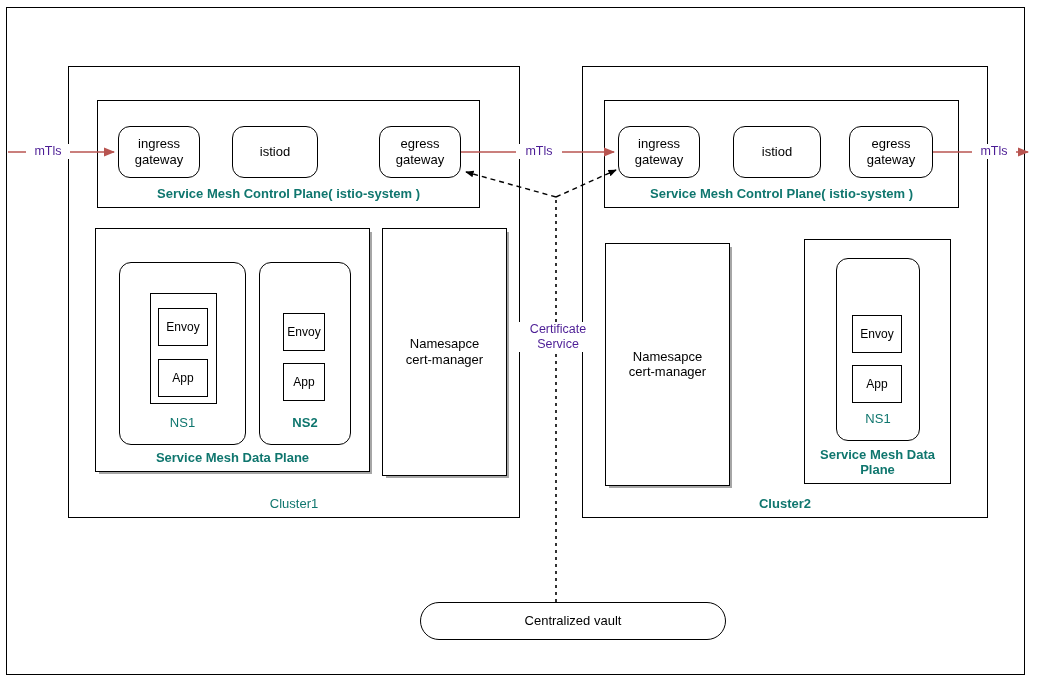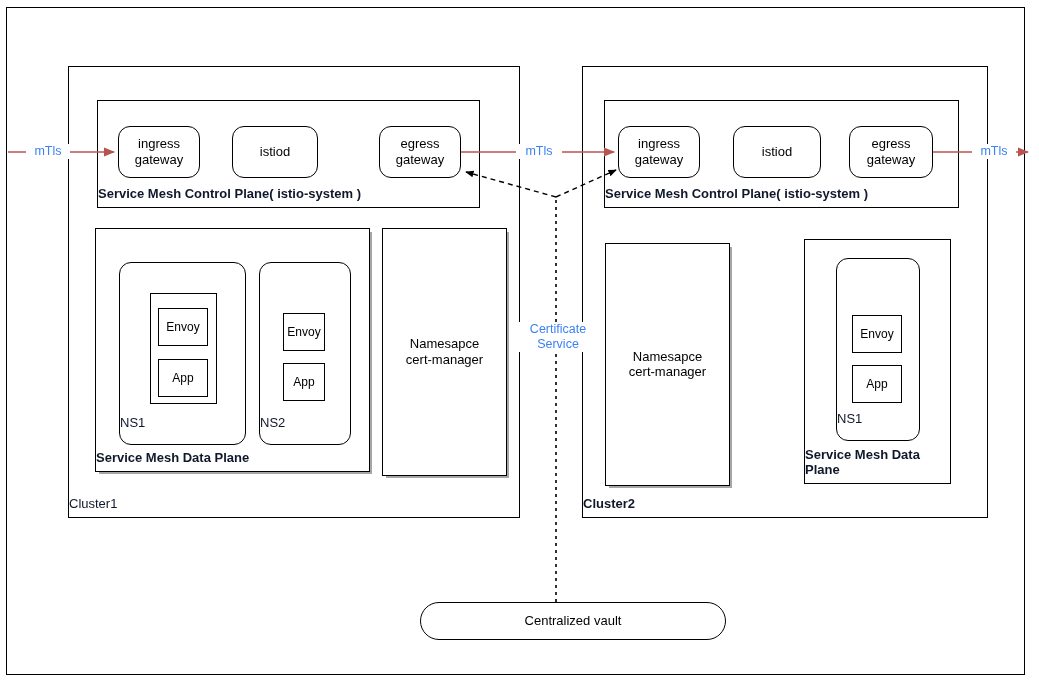--- a/index.html
+++ b/index.html
@@ -52,37 +52,37 @@
     text-align: center;
     font-size: 13px;
     line-height: 1.22;
     color: #000000;
     white-space: pre-line;
   }
   .bottom-text {
     position: absolute;
     left: 0;
     right: 0;
-    text-align: left;
+    text-align: center;
     font-size: 13px;
-    color: #0f172a;
+    color: #0f766e;
   }
   svg.overlay {
     position: absolute;
     left: 0;
     top: 0;
     width: 1039px;
     height: 684px;
     overflow: visible;
     pointer-events: none;
   }
   .edge-label {
     position: absolute;
     font-size: 12.5px;
-    color: #3b82f6;
+    color: #4c1d95;
     background: #ffffff;
     padding: 0 2px;
     text-align: center;
     line-height: 1.2;
     white-space: pre-line;
   }
 </style>
 </head>
 <body>
 
@@ -115,21 +115,21 @@
     <div class="bottom-text" style="bottom:14px;">NS1</div>
   </div>
   <div class="rect" style="left:150px; top:293px; width:67px; height:111px;"></div>
   <div class="rect" style="left:158px; top:308px; width:50px; height:38px;">
     <div class="center-text" style="font-size:12px;">Envoy</div>
   </div>
   <div class="rect" style="left:158px; top:359px; width:50px; height:38px;">
     <div class="center-text" style="font-size:12px;">App</div>
   </div>
 
-  <div class="rect rounded" style="left:259px; top:262px; width:92px; height:183px;">
+  <div class="rect rounded" style="left:259px; top:262px; width:92px; height:183px;font-weight:bold;">
     <div class="bottom-text" style="bottom:14px;">NS2</div>
   </div>
   <div class="rect" style="left:283px; top:313px; width:42px; height:38px;">
     <div class="center-text" style="font-size:12px;">Envoy</div>
   </div>
   <div class="rect" style="left:283px; top:363px; width:42px; height:38px;">
     <div class="center-text" style="font-size:12px;">App</div>
   </div>
 
   <div class="rect shadowed" style="left:382px; top:228px; width:125px; height:248px;">

